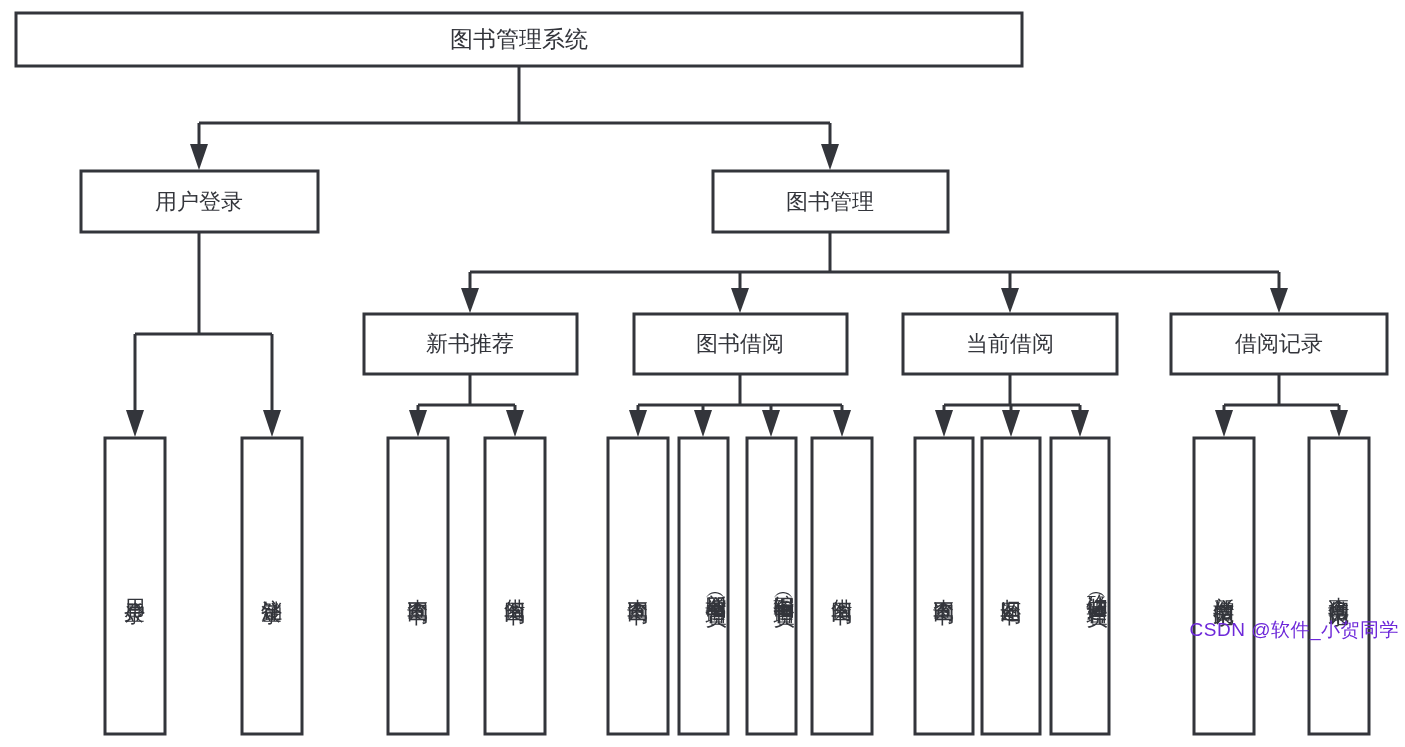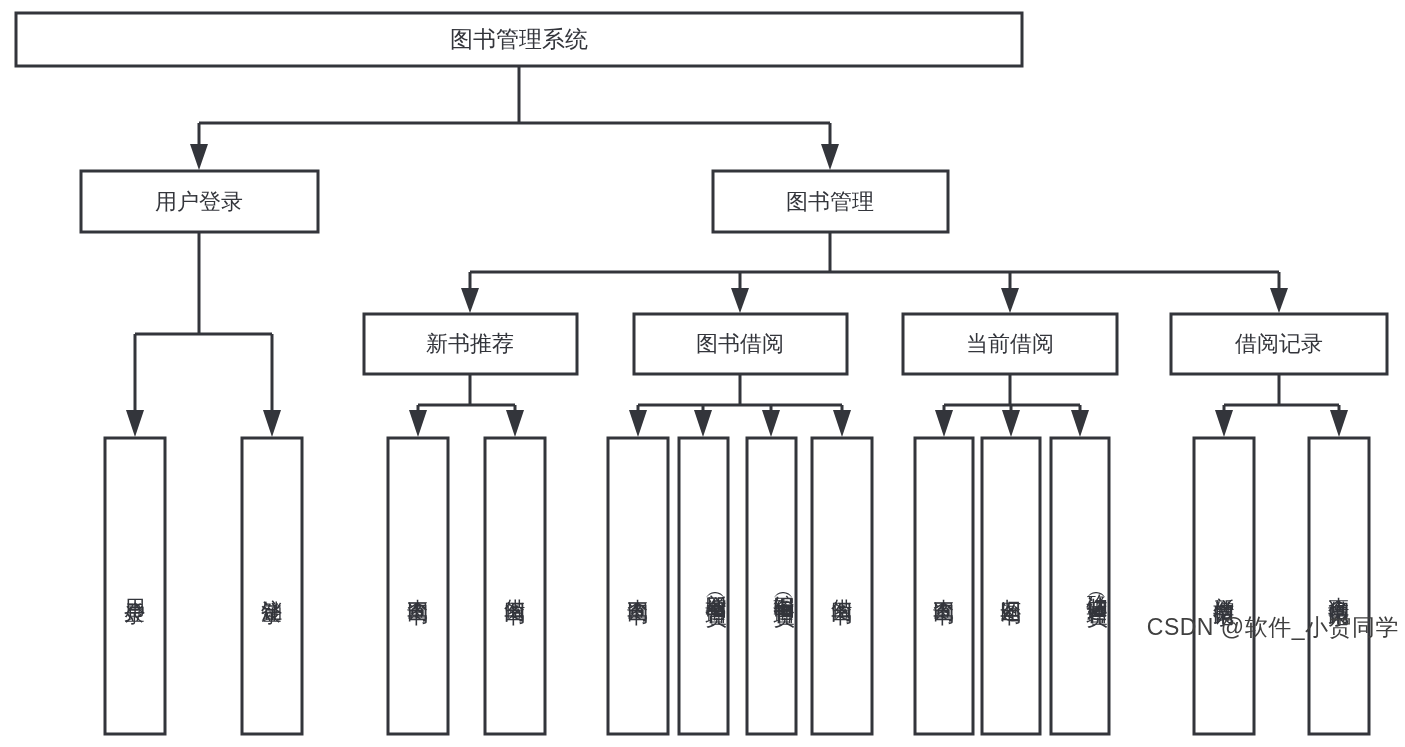--- a/index.html
+++ b/index.html
@@ -48,22 +48,22 @@
     justify-content:center;
     text-align:center;
     white-space:nowrap;
     pointer-events:none;
   }
   .watermark{
     position:absolute;
     right:6px;
     bottom:4px;
     font-family:"Liberation Sans","DejaVu Sans",sans-serif;
-    font-size:23px;
-    color:#404040;
+    font-size:19px;
+    color:#6d28d9;
     letter-spacing:0.5px;
     white-space:nowrap;
   }
 </style>
 </head>
 <body>
 
 <div id="diagram-root">
 
   <svg id="tree" viewBox="0 0 1405 747">

